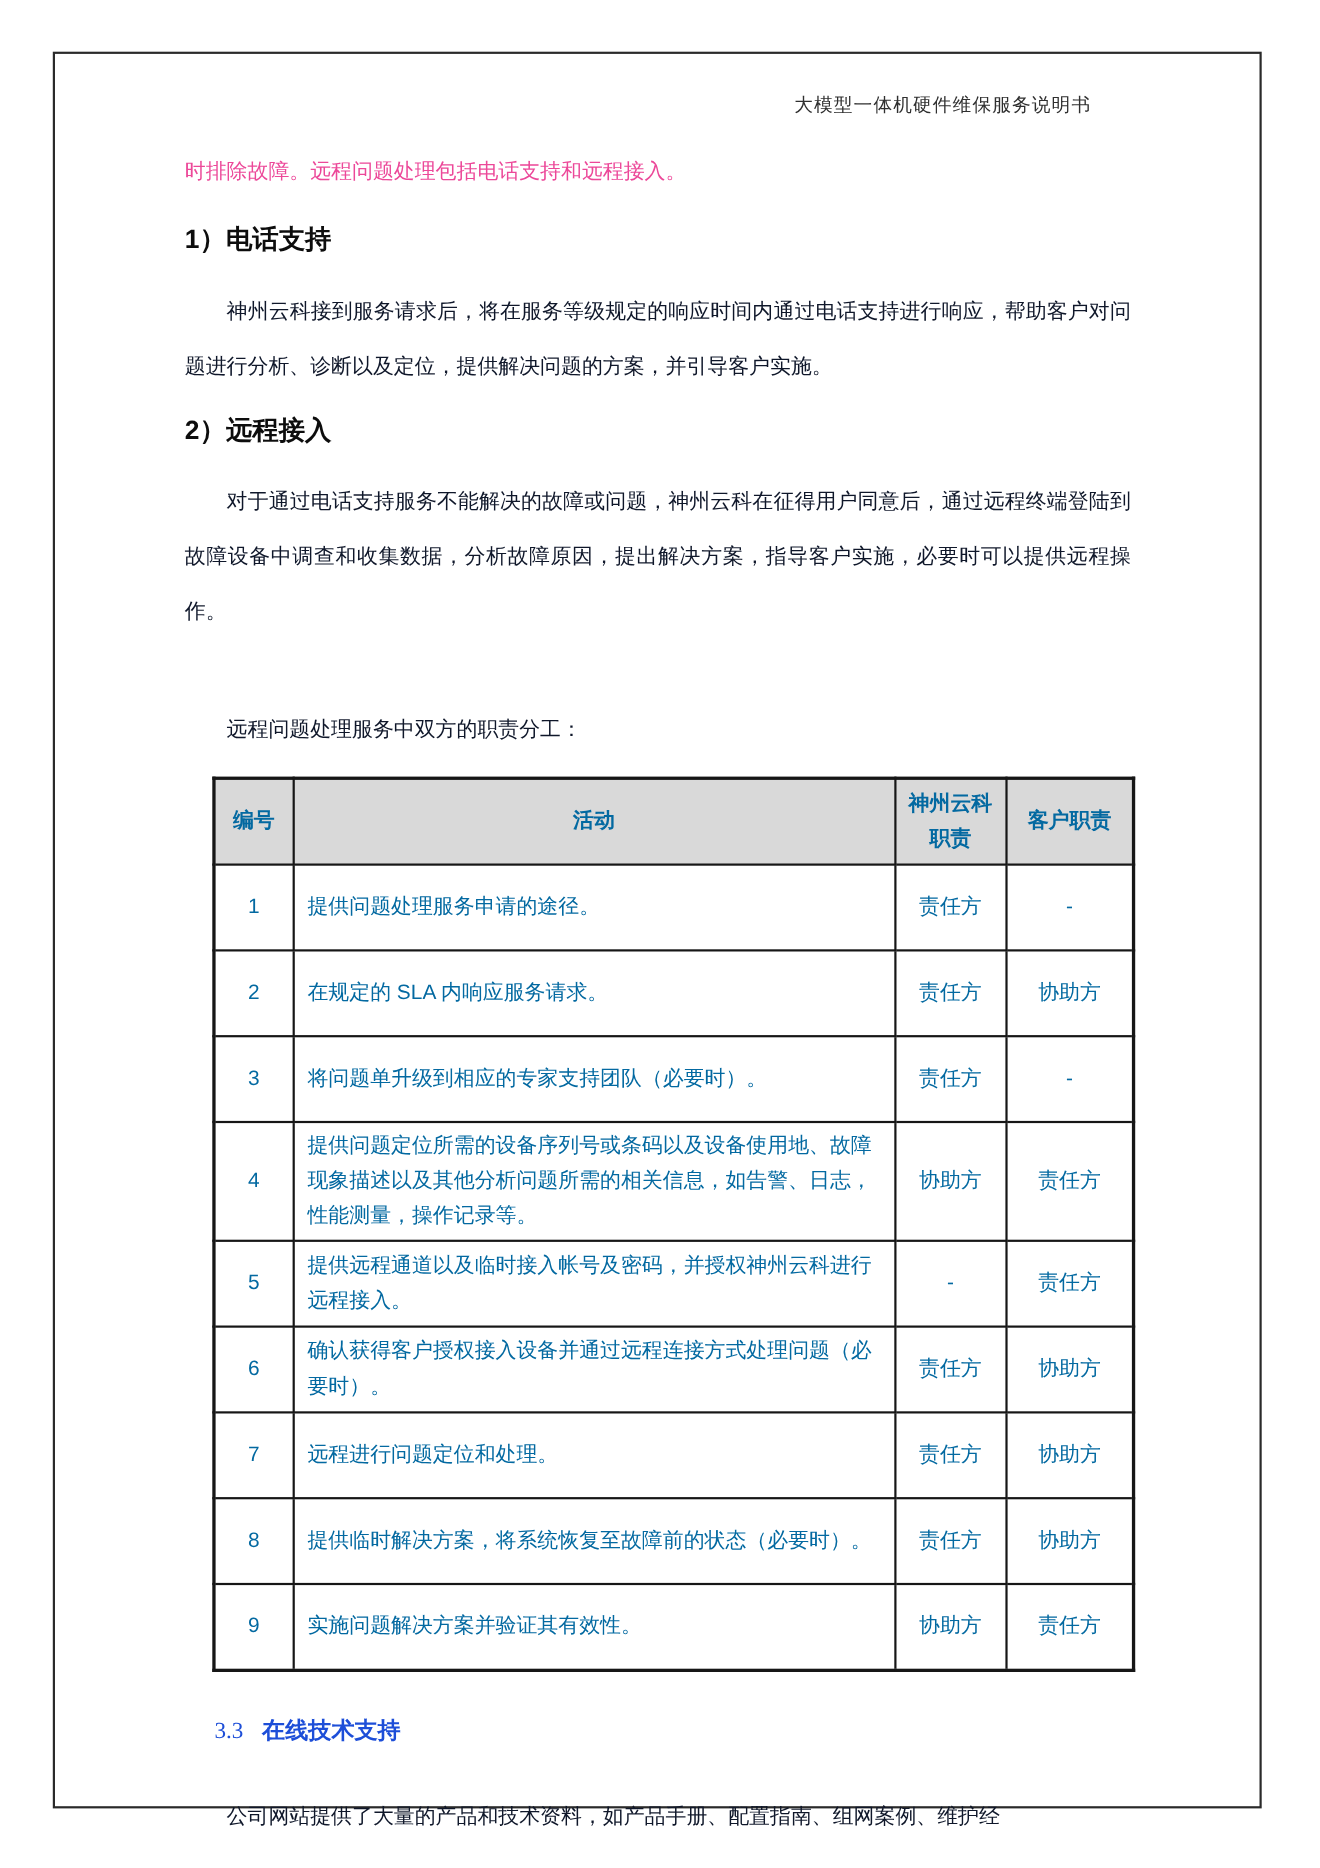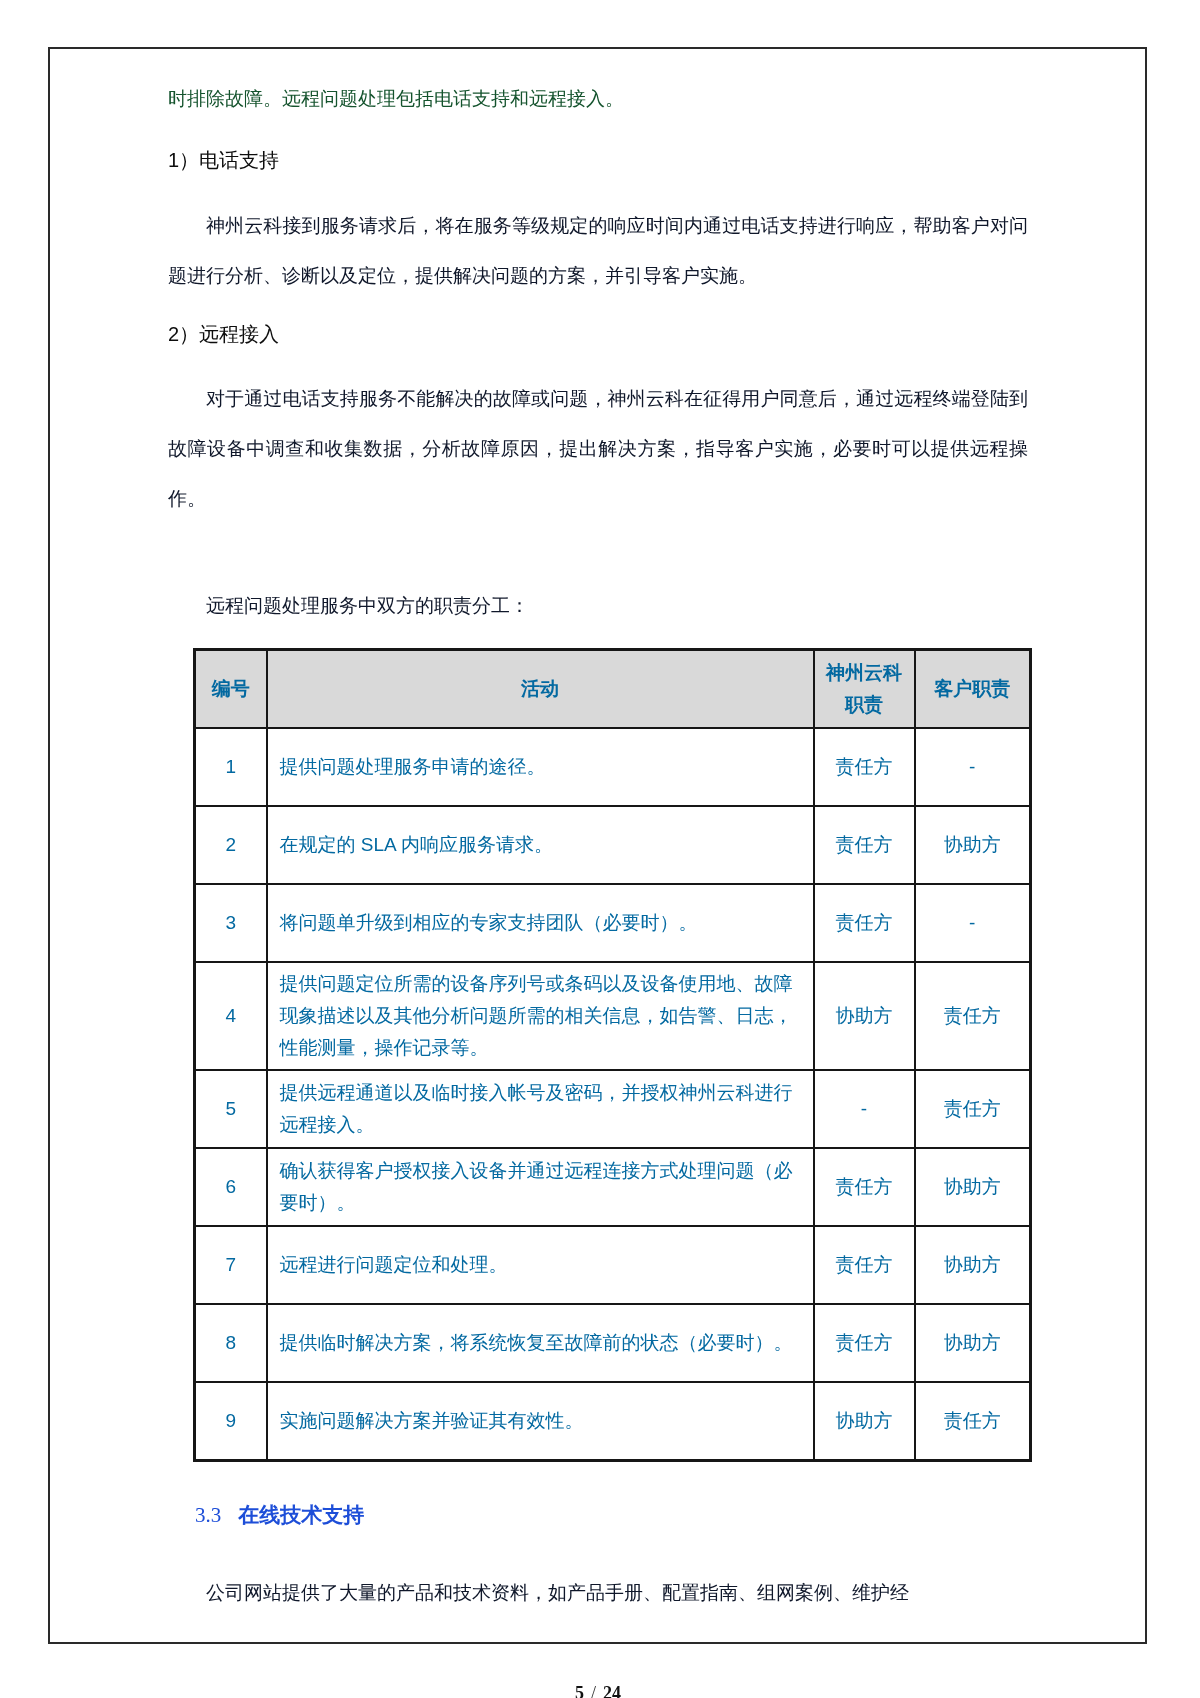--- a/index.html
+++ b/index.html
@@ -23,31 +23,31 @@
   .doc-header{
     margin-top:36px;
     padding-right:36px;
     text-align:right;
     font-family:"Liberation Serif","DejaVu Serif",serif;
     font-size:17px;line-height:22px;color:#2f2f2f;
     letter-spacing:1px;
   }
   .p-cont{
     margin:25px 0 0 0;
-    font-size:19px;line-height:50px;color:#14532d;
+    font-size:19px;line-height:50px;color:#ec4899;
     text-align:justify;
   }
   .p-ind{
     margin:28px 0 0 0;
     font-size:19px;line-height:50px;color:#0f172a;
     text-indent:2em;text-align:justify;
   }
   h3.sub-heading{
     margin:23px 0 0 0;
-    font-size:20px;line-height:26px;font-weight:400;color:#0d0d0d;
+    font-size:24px;line-height:26px;font-weight:700;color:#0d0d0d;
   }
   h3.sub-heading.second{margin-top:20px;}
   .p-body2{margin-top:27px;}
   .table-intro{margin-top:57px;}
   table.resp{
     margin:17px 0 0 25px;
     border-collapse:collapse;
     table-layout:fixed;
     width:836px;
     border:3px solid #161616;
@@ -90,20 +90,21 @@
   }
   .doc-footer .pg{font-weight:700;}
   .doc-footer .sep{font-weight:400;margin:0 7px;color:#333;}
 </style>
 </head>
 <body>
 
 <div class="frame">
   <div class="content">
 
+    <div class="doc-header">大模型一体机硬件维保服务说明书</div>
 
     <p class="p-cont">时排除故障。远程问题处理包括电话支持和远程接入。</p>
 
     <h3 class="sub-heading">1）电话支持</h3>
 
     <p class="p-ind">神州云科接到服务请求后，将在服务等级规定的响应时间内通过电话支持进行响应，帮助客户对问题进行分析、诊断以及定位，提供解决问题的方案，并引导客户实施。</p>
 
     <h3 class="sub-heading second">2）远程接入</h3>
 
     <p class="p-ind p-body2">对于通过电话支持服务不能解决的故障或问题，神州云科在征得用户同意后，通过远程终端登陆到故障设备中调查和收集数据，分析故障原因，提出解决方案，指导客户实施，必要时可以提供远程操作。</p>

